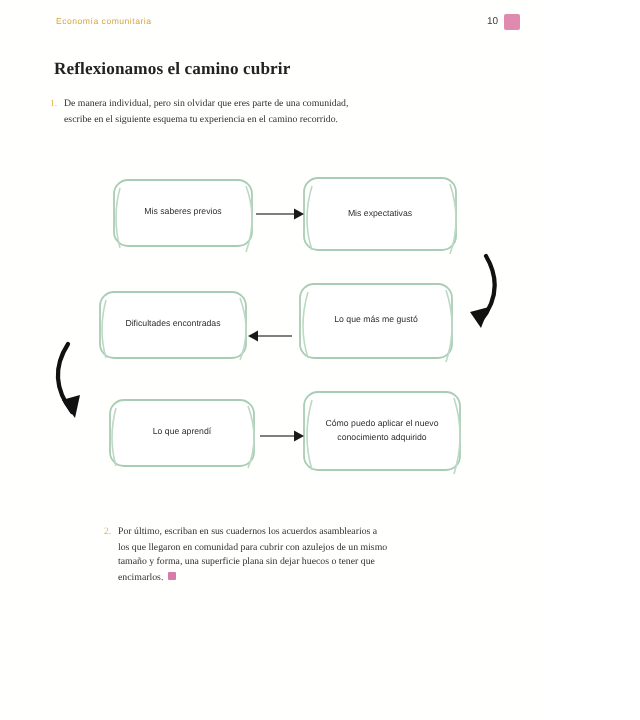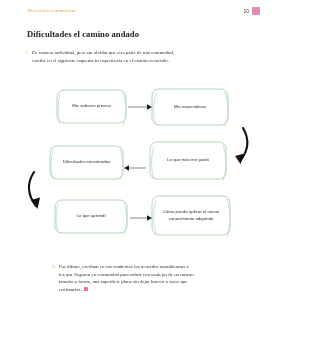--- a/index.html
+++ b/index.html
@@ -137,21 +137,21 @@
 <div class="page">
 
   <div class="runhead">
     <div class="runhead-title">Economía comunitaria</div>
     <div class="folio">
       <span class="folio-num">10</span>
       <span class="folio-mark"></span>
     </div>
   </div>
 
-  <div class="heading">Dificultades el camino andado</div>
+  <div class="heading">Reflexionamos el camino cubrir</div>
 
   <div class="item item-1">
     <span class="item-num">1.</span>
     <span class="item-body">De manera individual, pero sin olvidar que eres parte de una comunidad, escribe en el siguiente esquema tu experiencia en el camino recorrido.</span>
   </div>
 
   <div class="diagram">
     <svg viewBox="0 0 274 172" width="274" height="172">
 
       <g>

